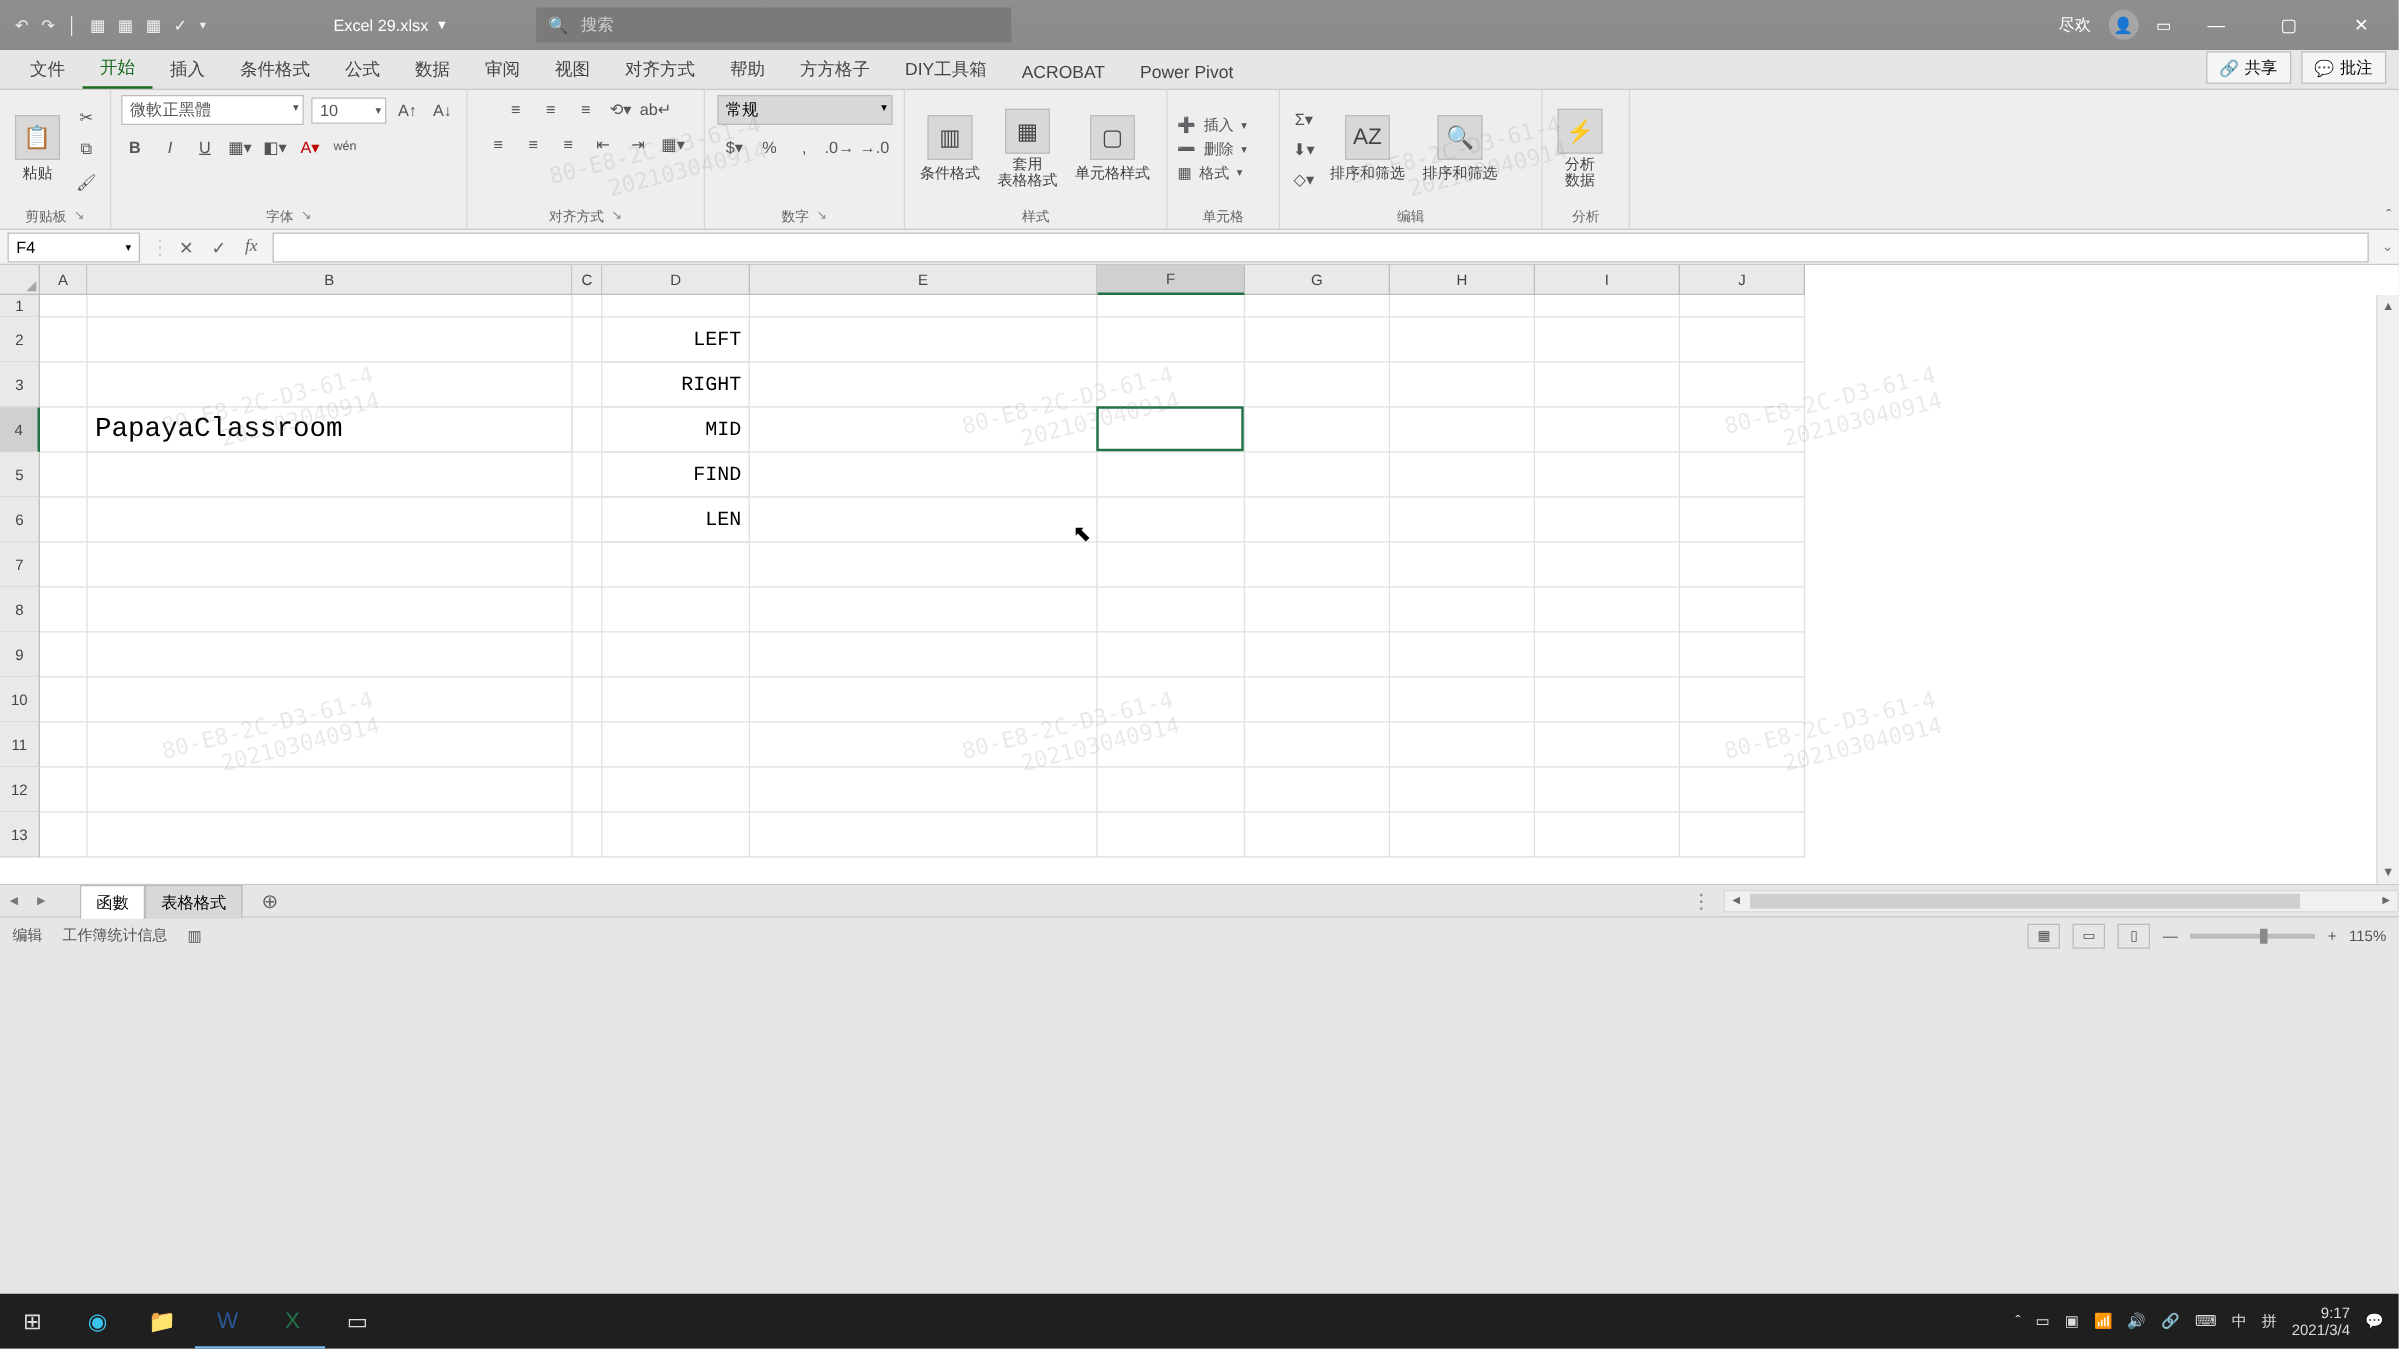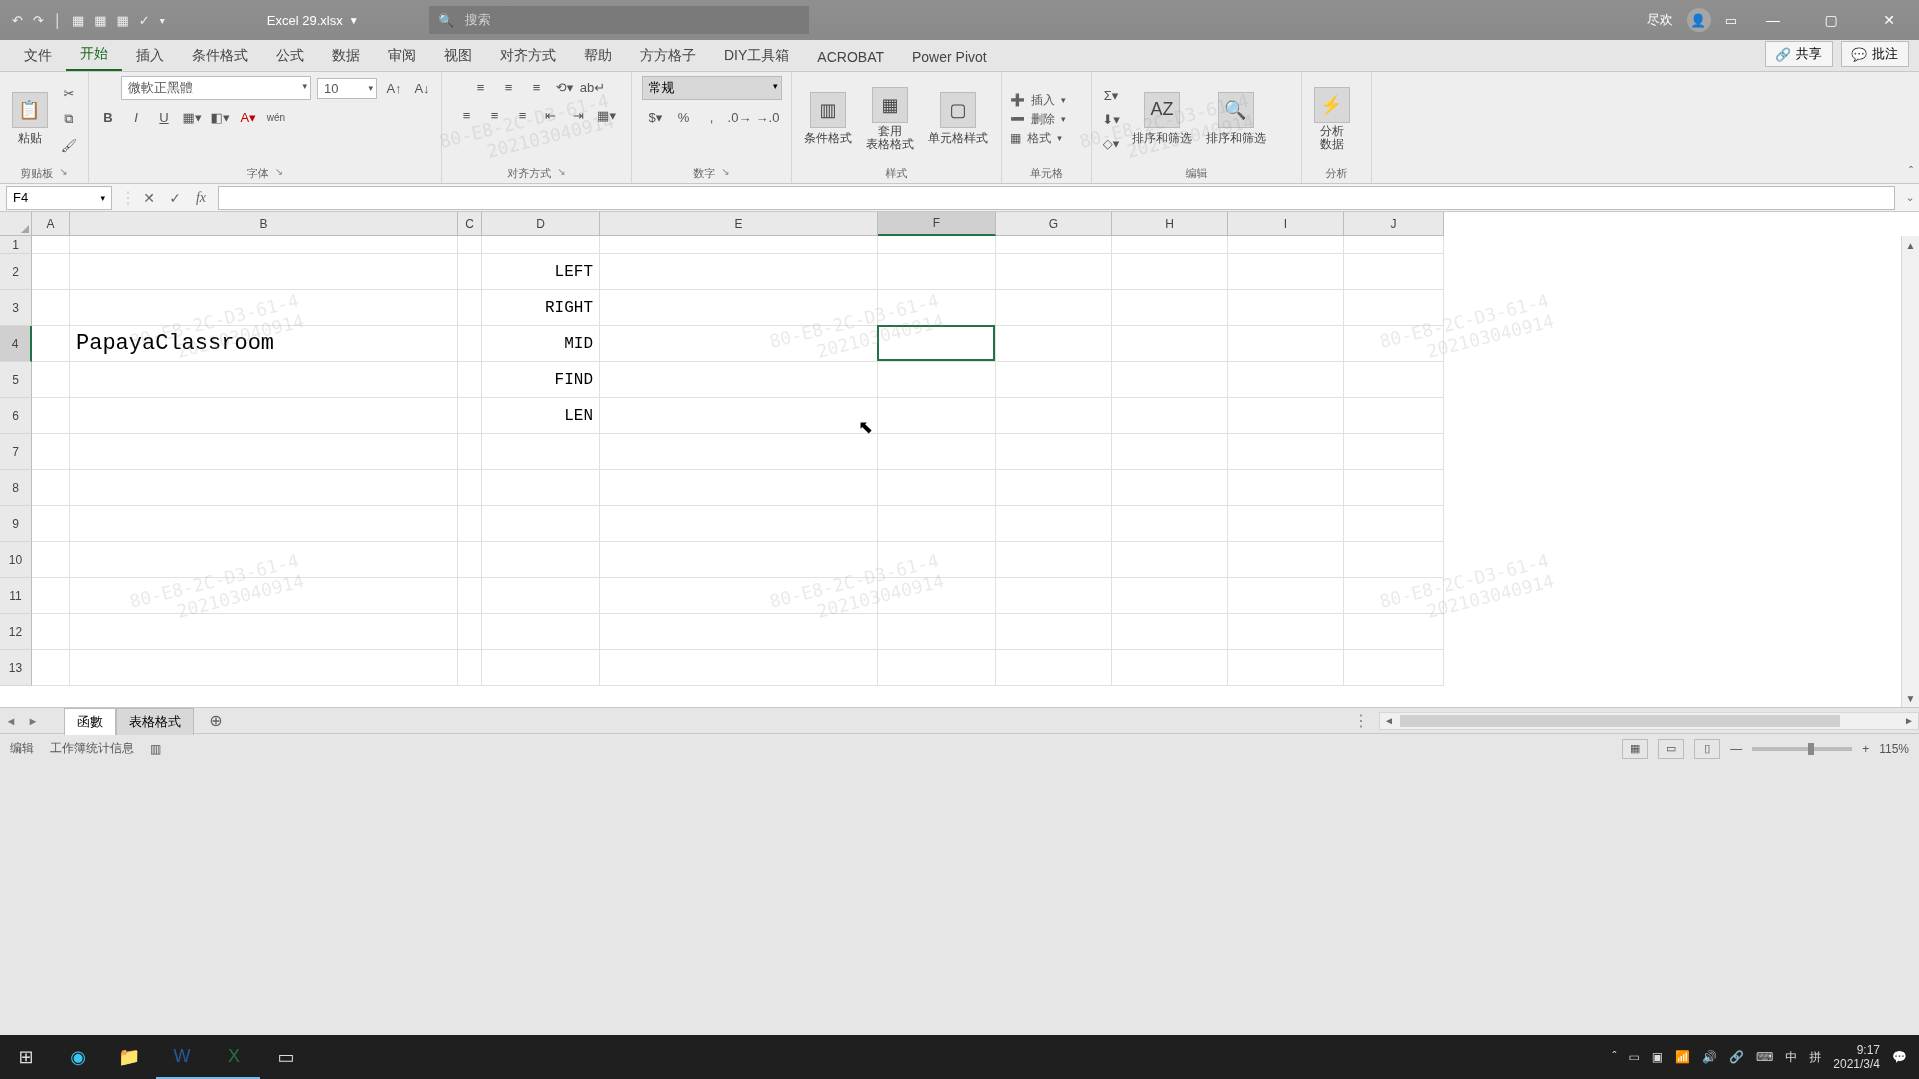--- a/index.html
+++ b/index.html
@@ -155,21 +155,21 @@
     </div>
     <div class="label">
         <span>剪贴板</span>
         <span class="dlg">↘</span>
       </div>
   </div>
 
   <div class="group" style="min-width:280px;">
     <div class="body" style="flex-direction:column; align-items:flex-start; gap:6px;">
       <div class="rowctl">
-        <div class="dd" style="width:190px;margin-left:24px;"><span>微軟正黑體</span><span class="ar">▾</span></div>
+        <div class="dd" style="width:146px;"><span>微軟正黑體</span><span class="ar">▾</span></div>
         <div class="dd" style="width:42px;"><span>10</span><span class="ar">▾</span></div>
         <span class="smbtn">A↑</span>
         <span class="smbtn">A↓</span>
       </div>
       <div class="rowctl">
         <span class="smbtn" style="font-weight:bold;">B</span>
         <span class="smbtn" style="font-style:italic;">I</span>
         <span class="smbtn" style="text-decoration:underline;">U</span>
         <span class="smbtn">▦▾</span>
         <span class="smbtn">◧▾</span>

